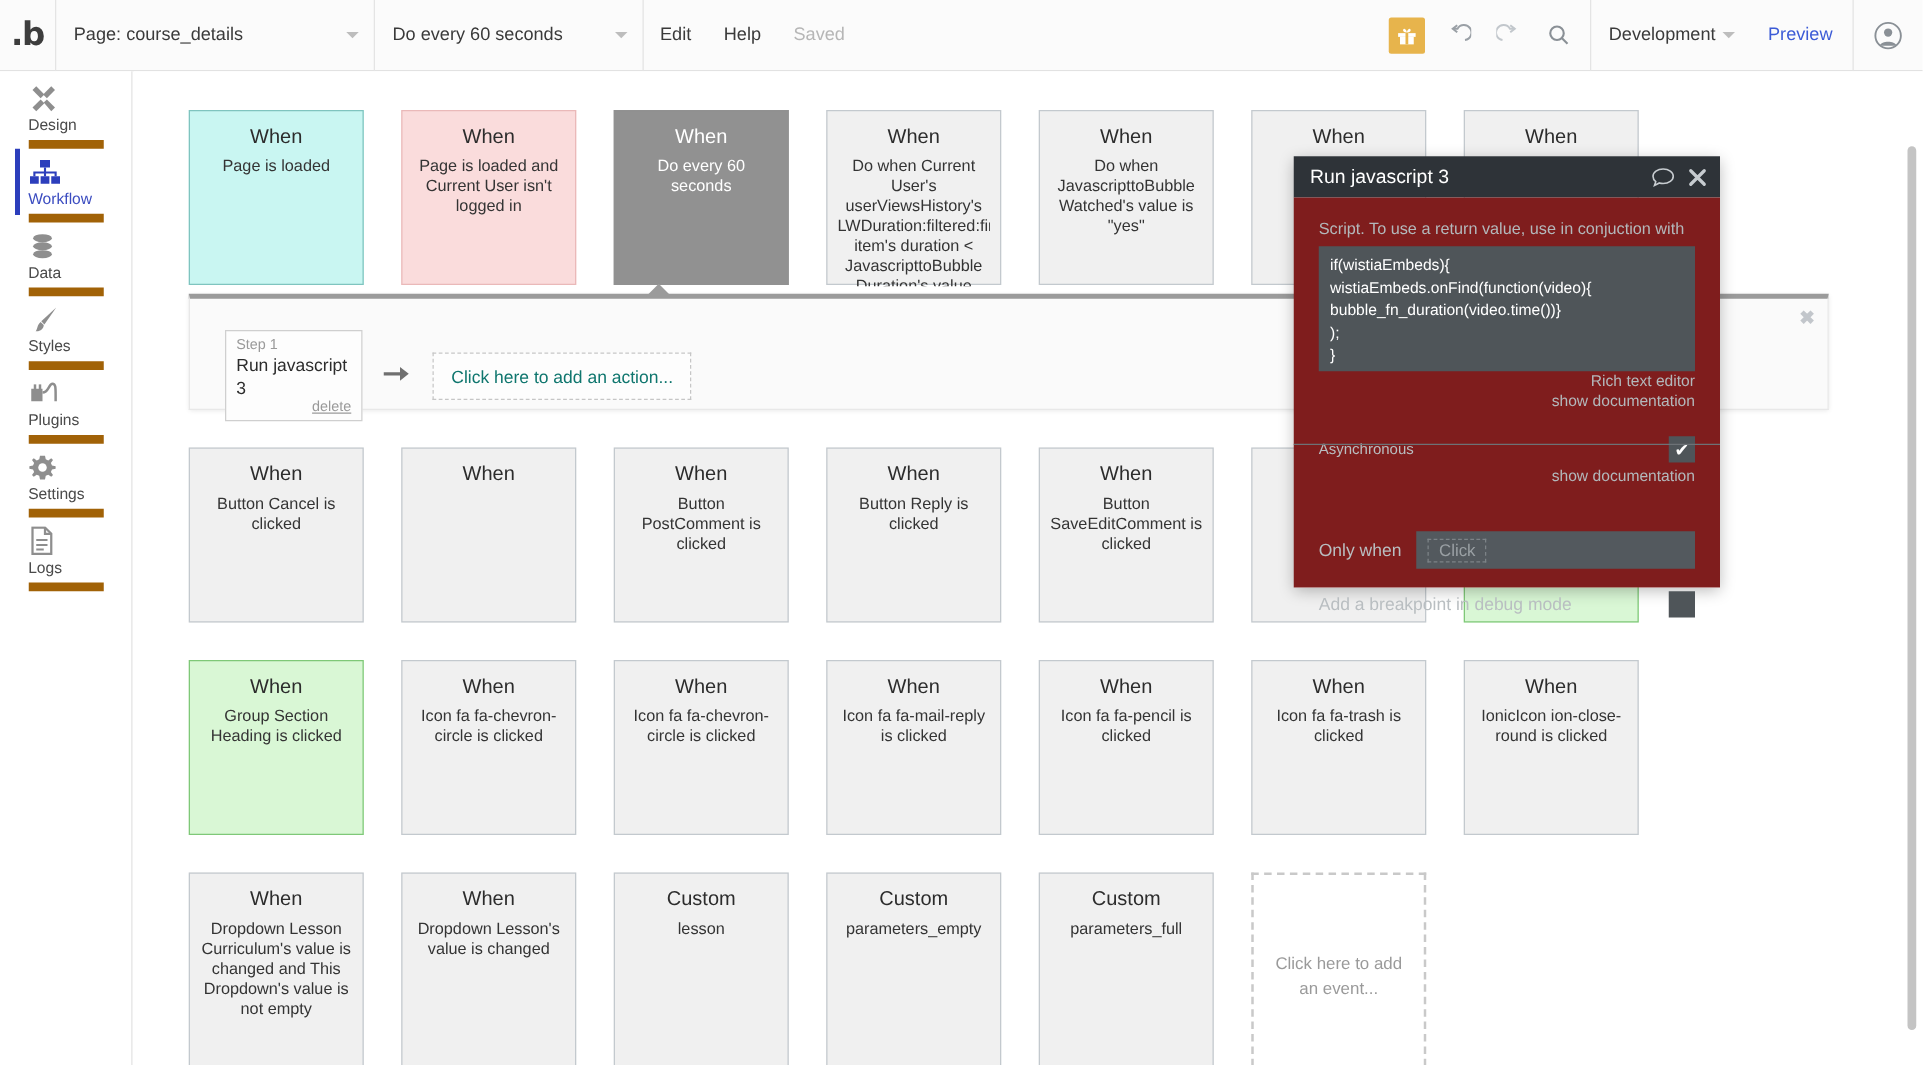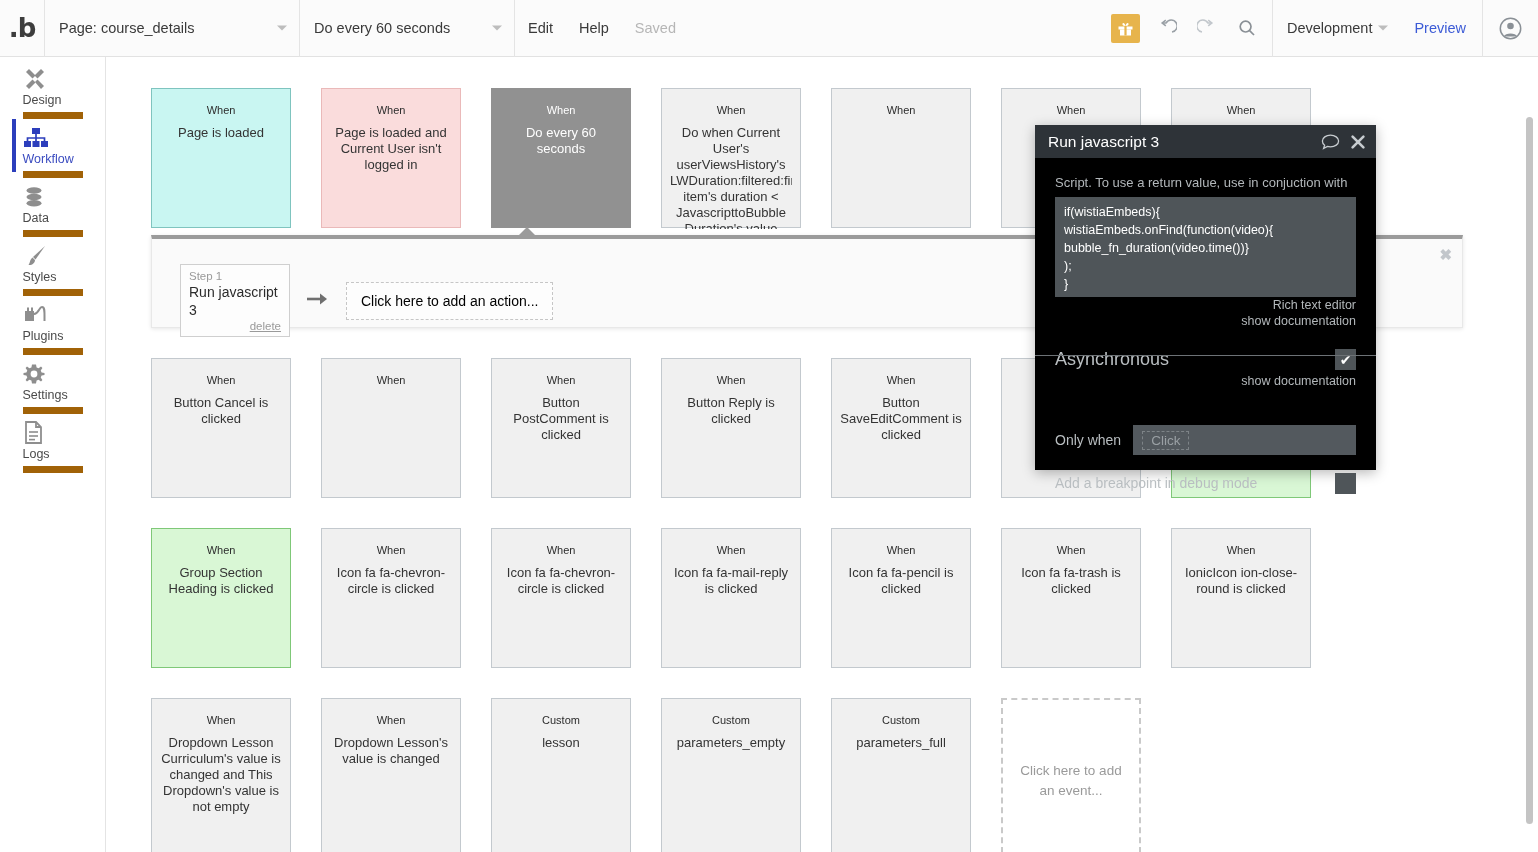--- a/index.html
+++ b/index.html
@@ -150,21 +150,21 @@
   }
   .ev-card {
     width: 140px; height: 140px;
     border: 1px solid #c3c9ce;
     background: #f0f0f0;
     padding: 10px 8px 0 8px;
     text-align: center;
     cursor: pointer;
   }
   .ev-card .ev-title {
-    font-size: 11px; color: #2c2c2c;
+    font-size: 16px; color: #2c2c2c;
     line-height: 22px; margin-bottom: 4px;
     font-weight: 400;
   }
   .ev-card .ev-sub {
     font-size: 13px; color: #343434;
     line-height: 16px;
     overflow: hidden;
     max-height: 104px;
   }
   .ev-card.cyan  { background: #c9f6f2; border-color: #7fc4bf; }
@@ -222,41 +222,41 @@
   .step-box .step-num { font-size: 11.5px; color: #9a9a9a; line-height: 14px; }
   .step-box .step-name { font-size: 14px; color: #2c2c2c; line-height: 18px; }
   .step-box .step-del {
     font-size: 11.5px; color: #9a9a9a; text-align: right; line-height: 14px; text-decoration: underline;
   }
   #step-arrow { color: #707070; font-size: 20px; line-height: 1; }
   .add-action-box {
     border: 1px dashed #c6c6c6;
     background: #fdfdfd;
     padding: 10px 14px;
-    font-size: 14px; color: #000000;
+    font-size: 14px; color: #0f766e;
     cursor: pointer;
   }
 
   
   #prop-modal {
     position: absolute;
     left: 1035px; top: 125px;
     width: 341px; height: 345px;
     z-index: 30;
     box-shadow: 0 3px 12px rgba(0,0,0,0.28);
   }
   #modal-header {
     height: 33px; background: #2e3338;
     display: flex; align-items: center;
     padding: 0 10px 0 13px;
   }
   #modal-title { color: #ffffff; font-size: 15.5px; flex: 1; }
   .mh-icon { margin-left: 10px; cursor: pointer; display: flex; }
   #modal-body {
-    height: 312px; background: #000000;
+    height: 312px; background: #7f1d1d;
     padding: 16px 20px 17px 20px;
     position: relative;
   }
   .m-label { color: #b3b8bb; font-size: 13px; line-height: 17px; }
   #script-box {
     margin-top: 6px;
     background: #4f5559;
     border: none;
     width: 100%; height: 100px;
     padding: 6px 9px;
@@ -264,21 +264,21 @@
     font-size: 12.5px; line-height: 18px;
     white-space: pre;
     overflow: hidden;
     cursor: text;
   }
   .m-right { text-align: right; color: #b3b8bb; font-size: 12.5px; line-height: 16px; }
   #async-row {
     display: flex; align-items: center; justify-content: space-between;
     margin-top: 20px;
   }
-  #async-row .m-label { font-size: 18px; color: #b9bec1; }
+  #async-row .m-label { font-size: 12px; color: #b9bec1; }
   .m-check {
     width: 21px; height: 21px; background: #4f5559;
     display: flex; align-items: center; justify-content: center;
     cursor: pointer;
   }
   .m-check .tick { color: #ffffff; font-size: 14px; line-height: 1; }
   #modal-divider {
     position: absolute; left: 0; right: 0; top: 197px;
     height: 1px; background: #6d7276;
   }
@@ -486,20 +486,21 @@
     <div class="ev-card grey">
       <div class="ev-title">When</div>
       <div class="ev-sub">Do every 60 seconds</div>
     </div>
     <div class="ev-card">
       <div class="ev-title">When</div>
       <div class="ev-sub">Do when Current User's userViewsHistory's LWDuration:filtered:first item's duration &lt; JavascripttoBubble Duration's value</div>
     </div>
     <div class="ev-card">
       <div class="ev-title">When</div>
+      <div class="ev-sub">Do when JavascripttoBubble Watched's value is "yes"</div>
     </div>
     <div class="ev-card">
       <div class="ev-title">When</div>
       <div class="ev-sub">Set ... wh...</div>
     </div>
     <div class="ev-card">
       <div class="ev-title">When</div>
       <div class="ev-sub"></div>
     </div>
   </div>

